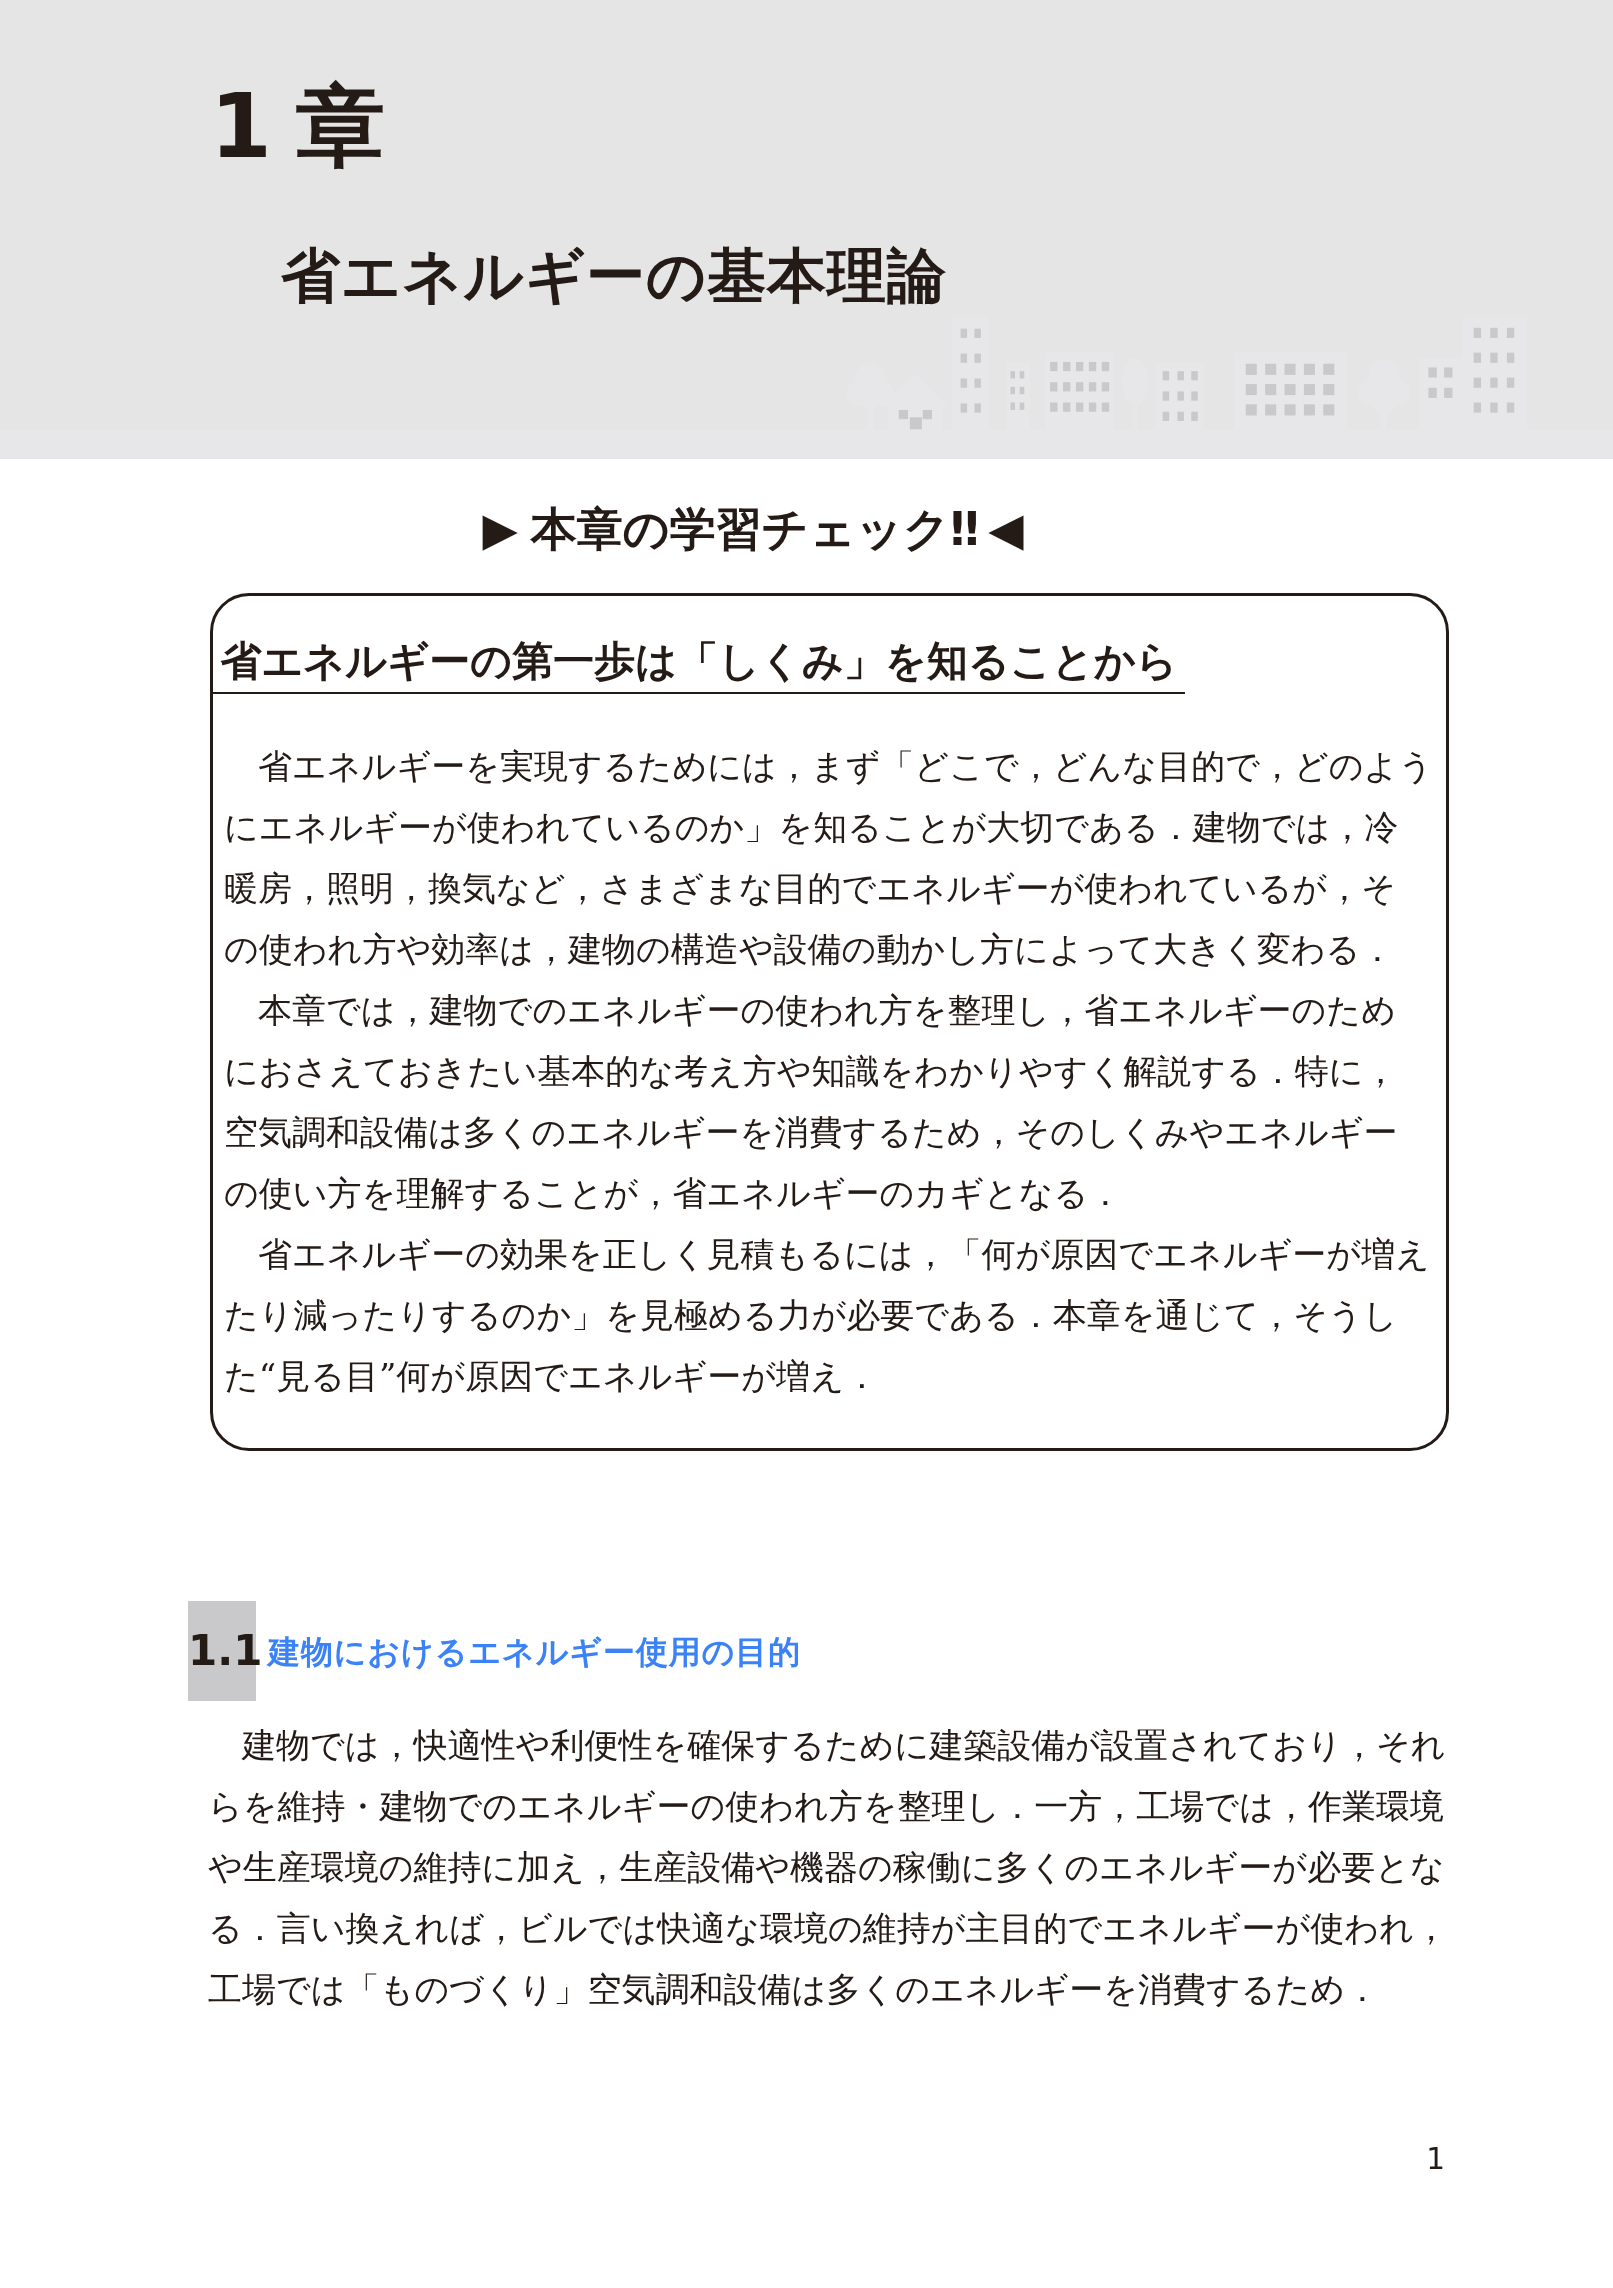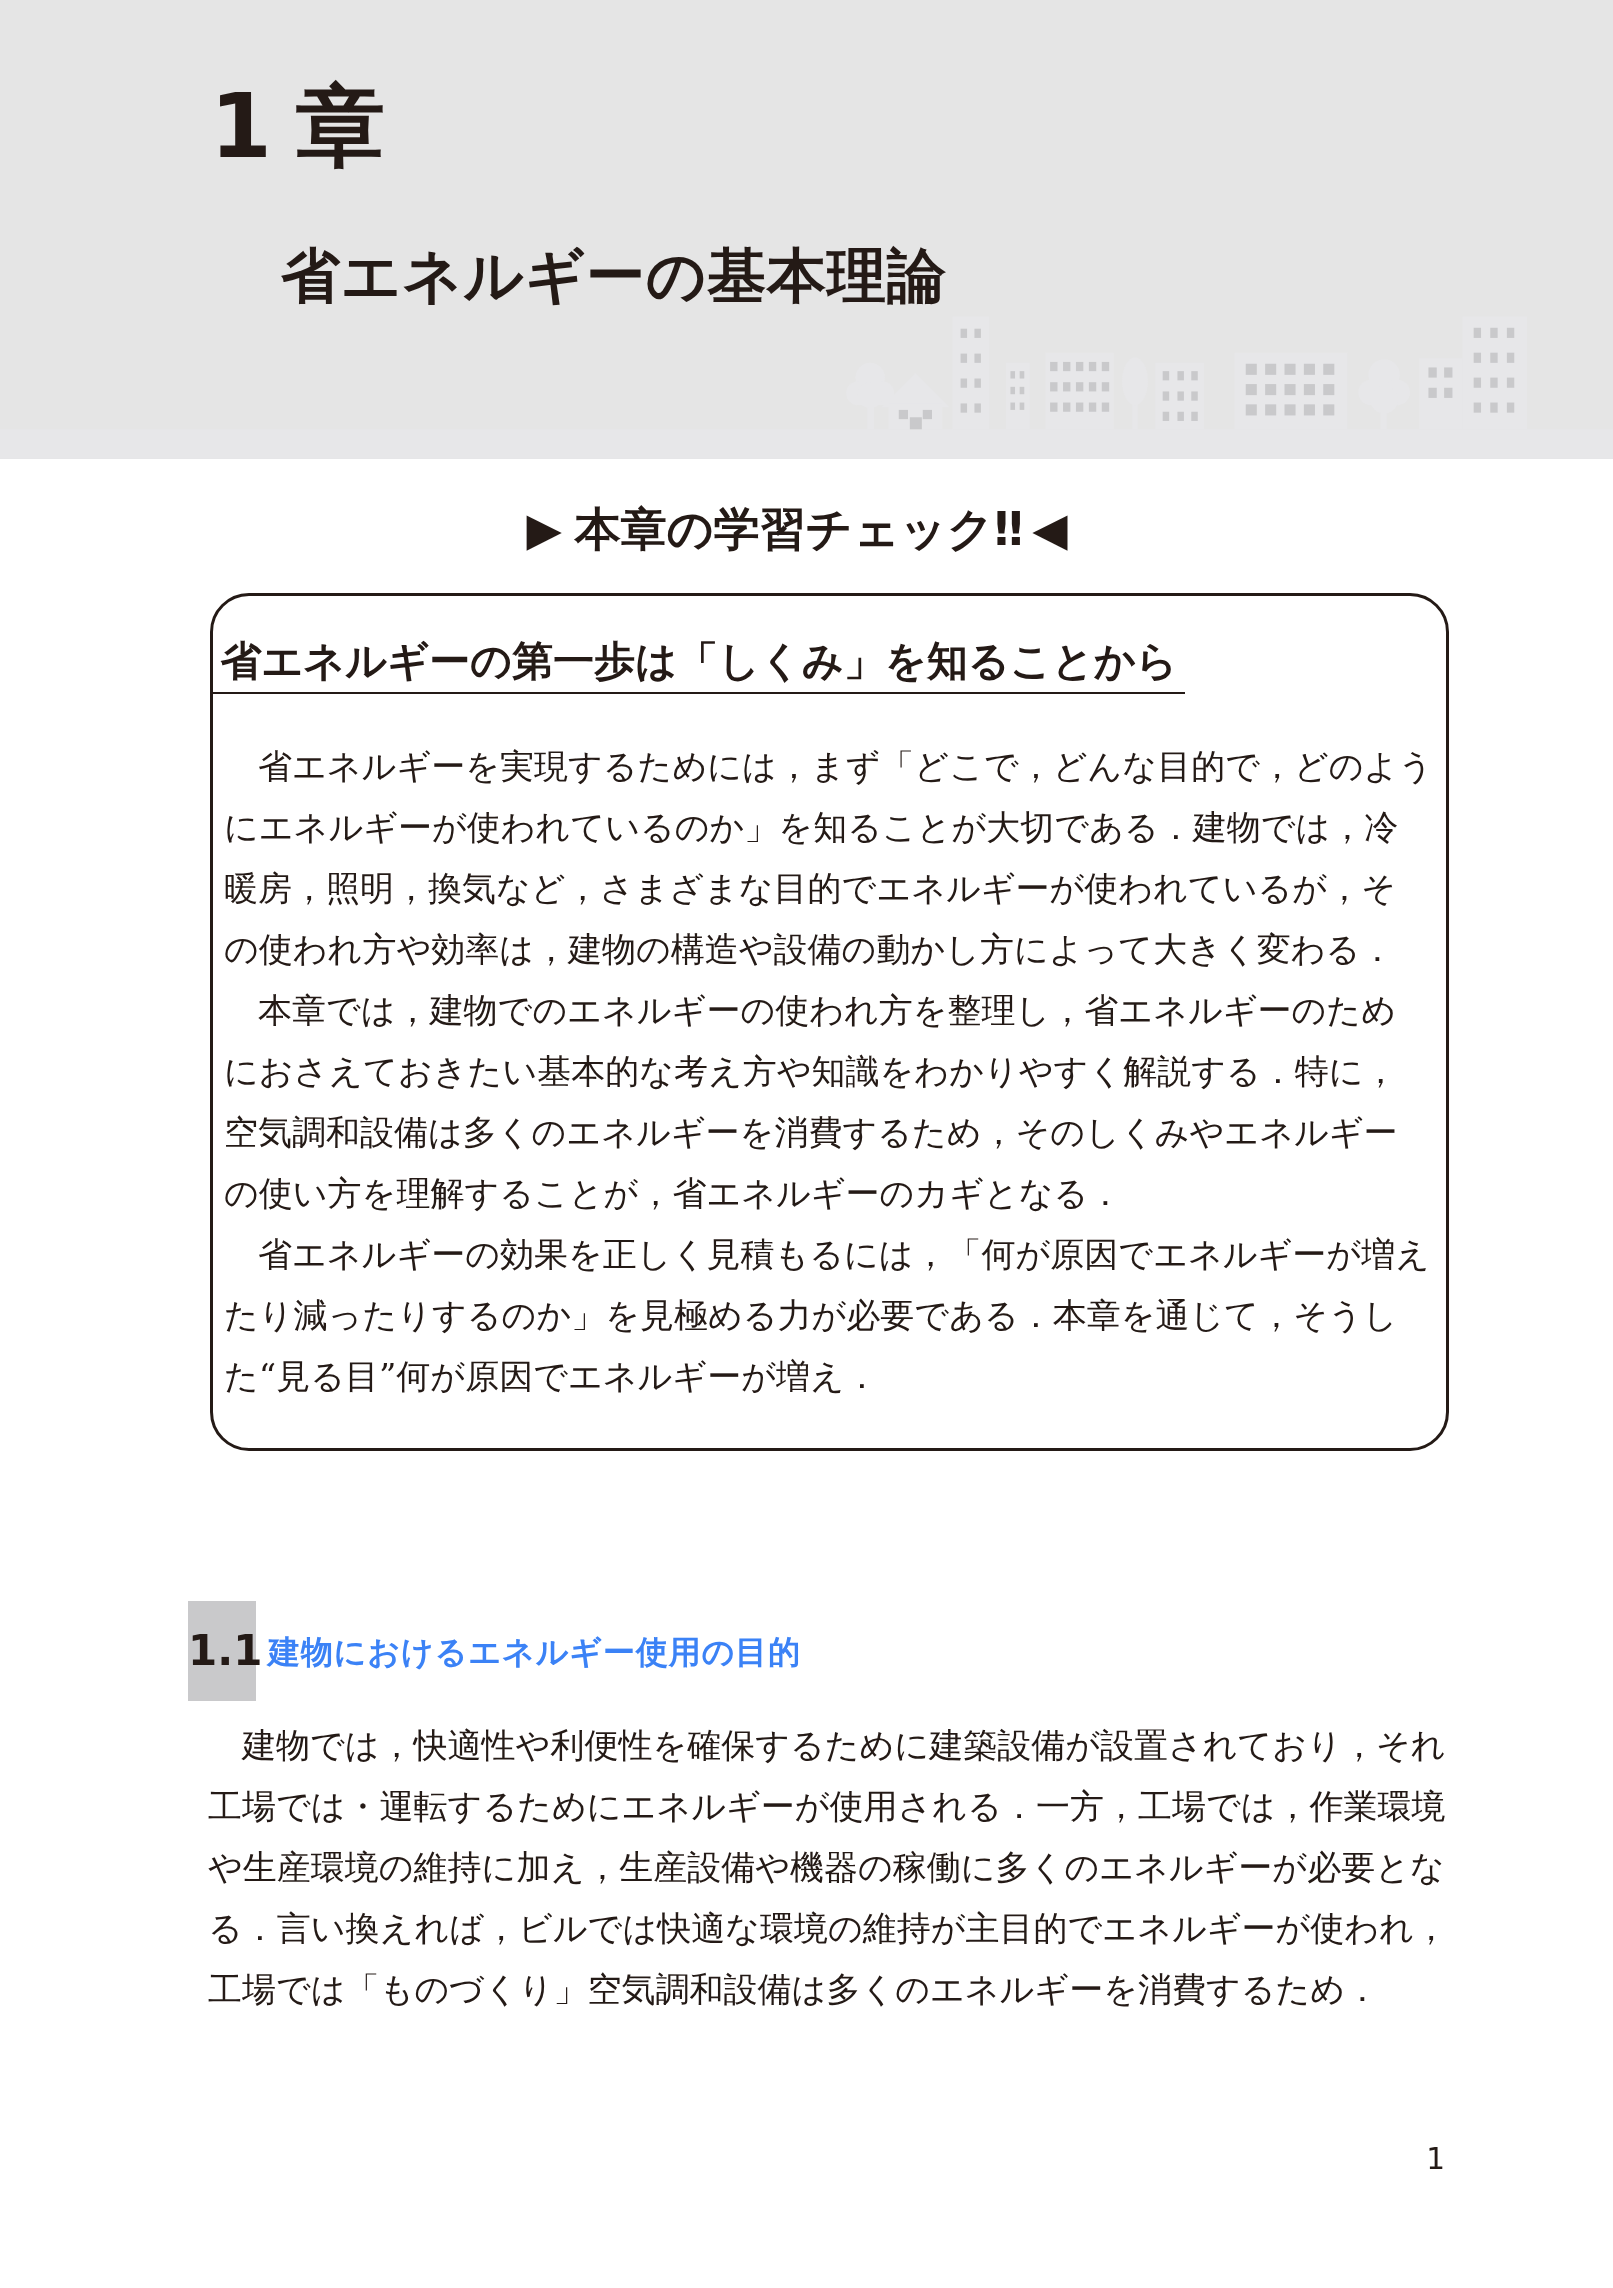--- a/index.html
+++ b/index.html
@@ -28,21 +28,20 @@
     letter-spacing:0.9px;
     text-align:center;
   }
   
   .check-heading {
     position:absolute; left:0; top:501px; width:1506px;
     text-align:center;
     font-family:"DejaVu Sans","Liberation Sans",sans-serif;
     font-weight:bold; font-size:46px; line-height:57px; color:#241a16;
     white-space:nowrap;
-    padding-left:44px;
   }
   .check-heading .tri-l { margin-right:13px; }
   .check-heading .tri-r { margin-left:9.2px; }
   
   .check-box {
     position:absolute; left:210px; top:593px; width:1239px; height:858px;
     box-sizing:border-box;
     border:3.2px solid #241a16; border-radius:39px;
     background:#ffffff;
   }
@@ -250,21 +249,21 @@
       <div class="bline">たり減ったりするのか」を見極める力が必要である．本章を通じて，そうし</div>
       <div class="bline">た“見る目”何が原因でエネルギーが増え．</div>
     </div>
   </div>
 
   <div class="sec-no">1.1</div>
   <div class="sec-title">建物におけるエネルギー使用の目的</div>
 
   <div class="sec-body">
     <div class="sline">　建物では，快適性や利便性を確保するために建築設備が設置されており，それ</div>
-    <div class="sline">工場では・運転するためにエネルギーが使用される．一方，工場では，作業環境</div>
+    <div class="sline">らを維持・建物でのエネルギーの使われ方を整理し．一方，工場では，作業環境</div>
     <div class="sline">や生産環境の維持に加え，生産設備や機器の稼働に多くのエネルギーが必要とな</div>
     <div class="sline">る．言い換えれば，ビルでは快適な環境の維持が主目的でエネルギーが使われ，</div>
     <div class="sline">工場では「ものづくり」空気調和設備は多くのエネルギーを消費するため．</div>
   </div>
 
   <div class="page-no">1</div>
 
 </div>
 
 

